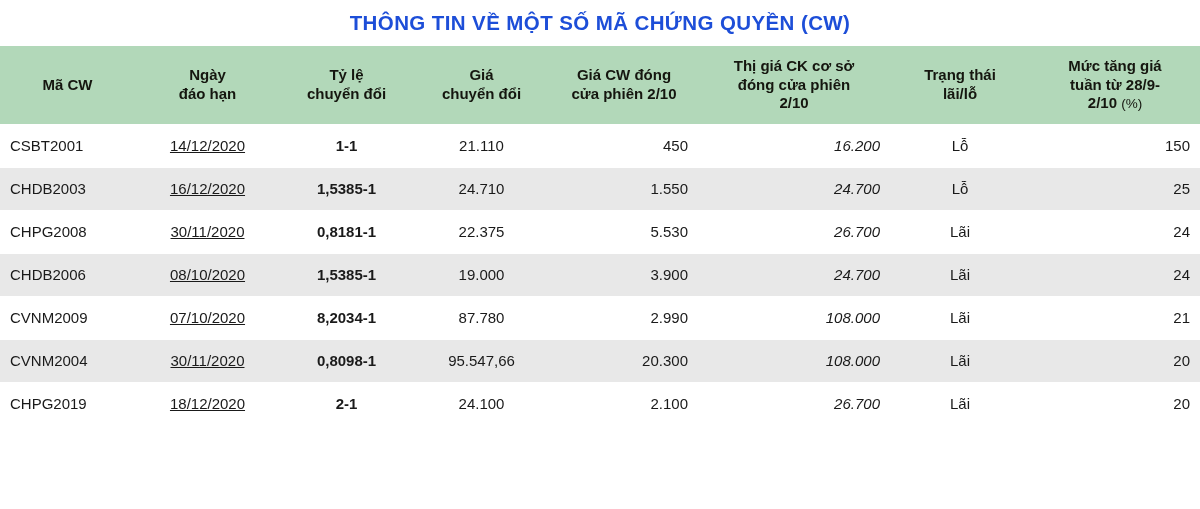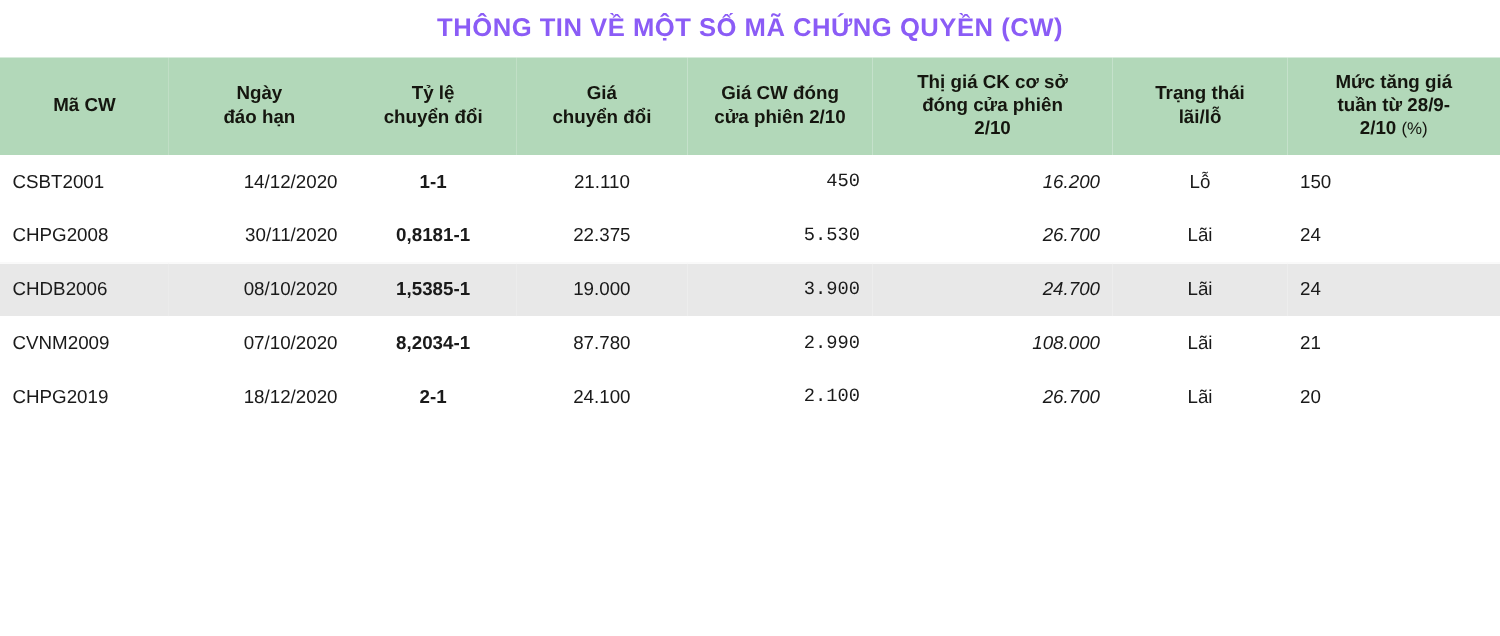--- a/index.html
+++ b/index.html
@@ -25,21 +25,21 @@
     height: 46px;
     display: flex;
     align-items: center;
     justify-content: center;
     background: #ffffff;
   }
   .title-bar .title {
     font-size: 20.5px;
     font-weight: bold;
     letter-spacing: 0.4px;
-    color: #8b5cf6;
+    color: #1d4ed8;
     text-align: center;
   }
   table.cw-table {
     width: 1200px;
     border-collapse: collapse;
     table-layout: fixed;
   }
   table.cw-table thead th {
     background: #b2d8b9;
     color: #15160f;
@@ -63,27 +63,27 @@
     height: 43px;
     padding: 2px 10px;
     box-sizing: border-box;
     border-bottom: 1px solid #ffffff;
     vertical-align: middle;
     white-space: nowrap;
   }
   tbody tr.odd td { background: #ffffff; }
   tbody tr.even td { background: #e8e8e8; }
   td.c-code   { text-align: left;  padding-left: 14px; }
-  td.c-date   { text-align: right; }
+  td.c-date   { text-align: center; text-decoration: underline; }
   td.c-ratio  { text-align: center; font-weight: bold; }
   td.c-price  { text-align: center; padding-right: 42px; }
-  td.c-close  { text-align: right; padding-right: 44px; font-family: Liberation Mono, monospace; }
+  td.c-close  { text-align: right; padding-right: 44px; }
   td.c-under  { text-align: right; padding-right: 60px; font-style: italic; }
   td.c-status { text-align: center; }
-  td.c-change { text-align: left; }
+  td.c-change { text-align: right; }
 
   col.w-code   { width: 135px; }
   col.w-date   { width: 145px; }
   col.w-ratio  { width: 133px; }
   col.w-price  { width: 137px; }
   col.w-close  { width: 148px; }
   col.w-under  { width: 192px; }
   col.w-status { width: 140px; }
   col.w-change { width: 170px; }
 </style>
@@ -149,20 +149,30 @@
       <tr class="odd">
         <td class="c-code">CSBT2001</td>
         <td class="c-date">14/12/2020</td>
         <td class="c-ratio">1-1</td>
         <td class="c-price">21.110</td>
         <td class="c-close">450</td>
         <td class="c-under">16.200</td>
         <td class="c-status">Lỗ</td>
         <td class="c-change">150</td>
       </tr>
+      <tr class="even">
+        <td class="c-code">CHDB2003</td>
+        <td class="c-date">16/12/2020</td>
+        <td class="c-ratio">1,5385-1</td>
+        <td class="c-price">24.710</td>
+        <td class="c-close">1.550</td>
+        <td class="c-under">24.700</td>
+        <td class="c-status">Lỗ</td>
+        <td class="c-change">25</td>
+      </tr>
       <tr class="odd">
         <td class="c-code">CHPG2008</td>
         <td class="c-date">30/11/2020</td>
         <td class="c-ratio">0,8181-1</td>
         <td class="c-price">22.375</td>
         <td class="c-close">5.530</td>
         <td class="c-under">26.700</td>
         <td class="c-status">Lãi</td>
         <td class="c-change">24</td>
       </tr>
@@ -179,20 +189,30 @@
       <tr class="odd">
         <td class="c-code">CVNM2009</td>
         <td class="c-date">07/10/2020</td>
         <td class="c-ratio">8,2034-1</td>
         <td class="c-price">87.780</td>
         <td class="c-close">2.990</td>
         <td class="c-under">108.000</td>
         <td class="c-status">Lãi</td>
         <td class="c-change">21</td>
       </tr>
+      <tr class="even">
+        <td class="c-code">CVNM2004</td>
+        <td class="c-date">30/11/2020</td>
+        <td class="c-ratio">0,8098-1</td>
+        <td class="c-price">95.547,66</td>
+        <td class="c-close">20.300</td>
+        <td class="c-under">108.000</td>
+        <td class="c-status">Lãi</td>
+        <td class="c-change">20</td>
+      </tr>
       <tr class="odd">
         <td class="c-code">CHPG2019</td>
         <td class="c-date">18/12/2020</td>
         <td class="c-ratio">2-1</td>
         <td class="c-price">24.100</td>
         <td class="c-close">2.100</td>
         <td class="c-under">26.700</td>
         <td class="c-status">Lãi</td>
         <td class="c-change">20</td>
       </tr>

